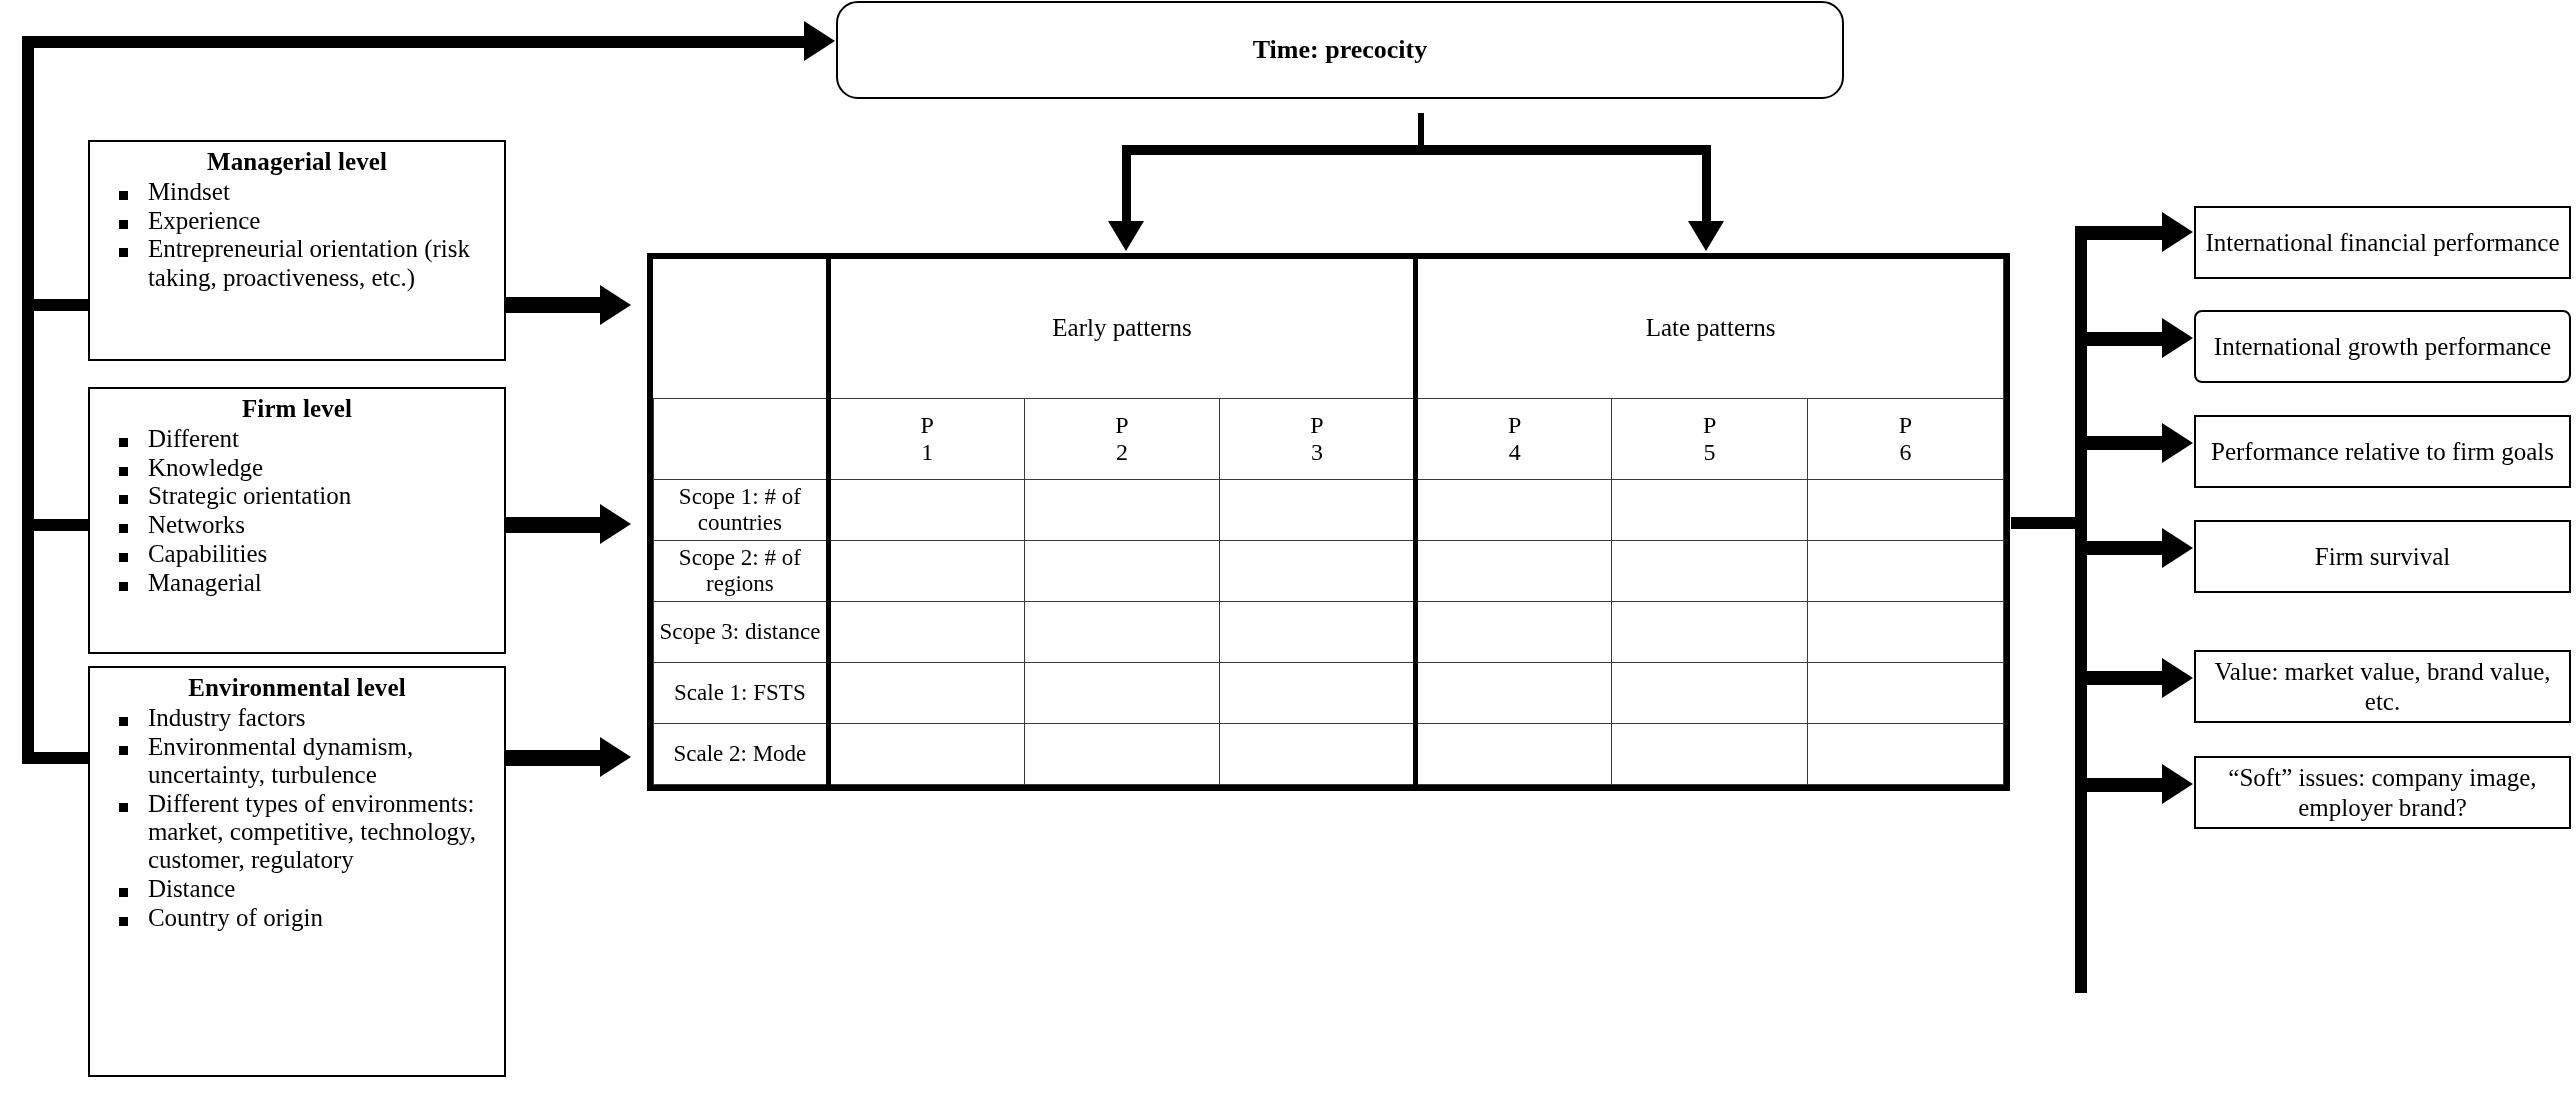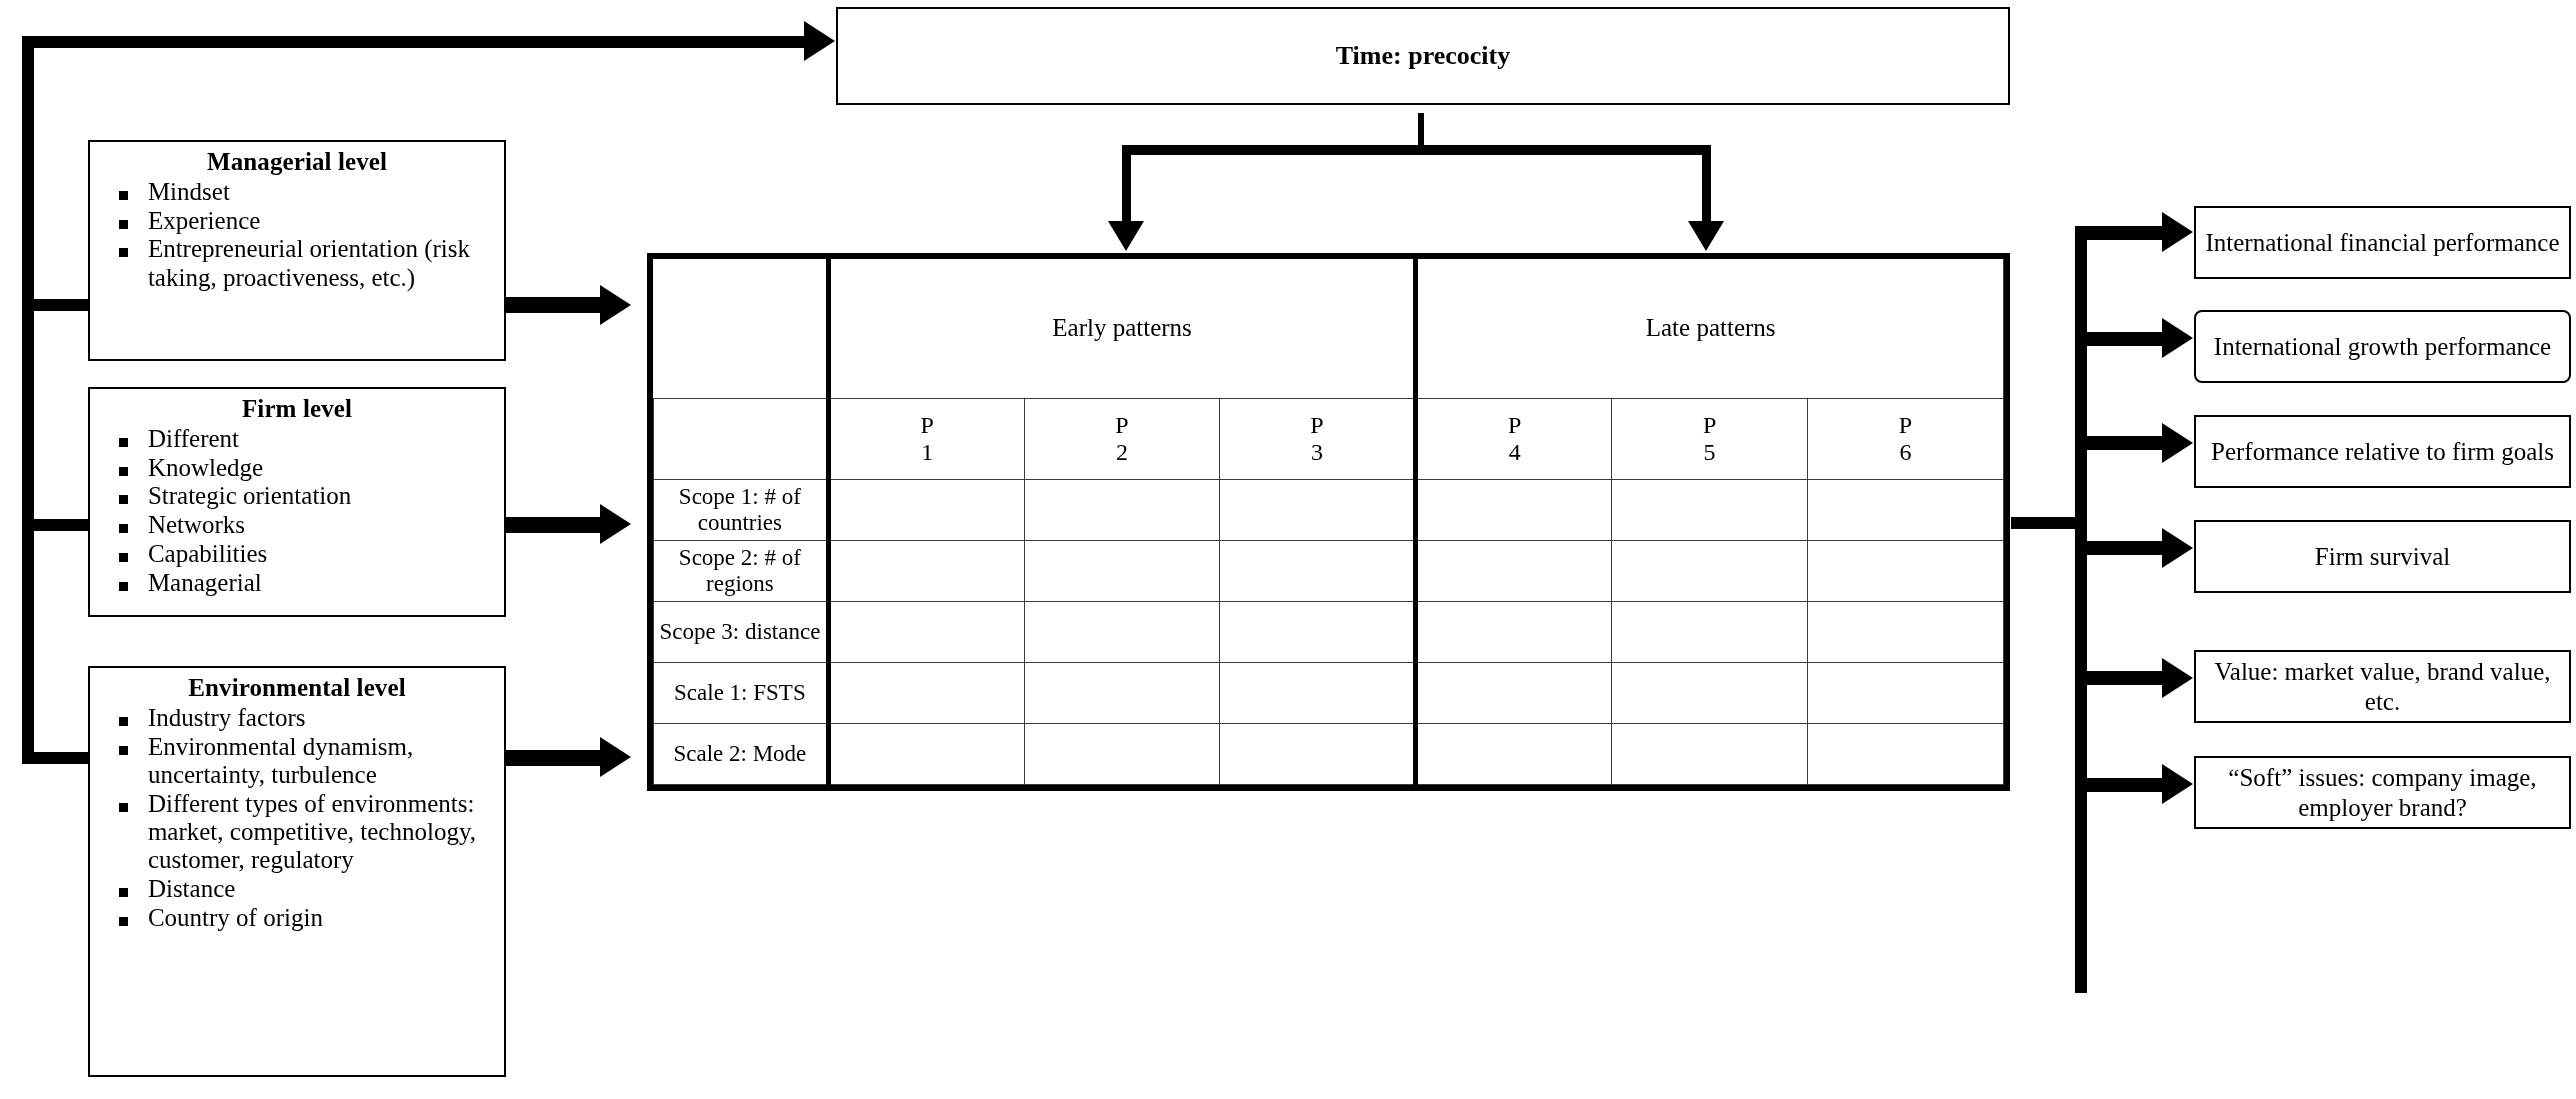--- a/index.html
+++ b/index.html
@@ -146,21 +146,21 @@
 
   <div class="box" style="left:88px; top:140px; width:418px; height:221px; padding:6.2px 1.4px 1.4px 1.4px;">
     <div class="box-title">Managerial level</div>
     <ul class="bullets">
       <li>Mindset</li>
       <li>Experience</li>
       <li>Entrepreneurial orientation (risk taking, proactiveness, etc.)</li>
     </ul>
   </div>
 
-  <div class="box" style="left:88px; top:387px; width:418px; height:230px; padding:6.2px 1.4px 1.4px 1.4px;">
+  <div class="box" style="left:88px; top:387px; width:418px; height:267px; padding:6.2px 1.4px 1.4px 1.4px;">
     <div class="box-title">Firm level</div>
     <ul class="bullets">
       <li>Different</li>
       <li>Knowledge</li>
       <li>Strategic orientation</li>
       <li>Networks</li>
       <li>Capabilities</li>
       <li>Managerial</li>
     </ul>
   </div>
@@ -178,21 +178,21 @@
 
   <div class="bar" style="left:506px; top:297px; width:96px; height:16.4px;"></div>
   <div class="tri-right" style="left:600px; top:285px;"></div>
 
   <div class="bar" style="left:506px; top:517px; width:96px; height:16.4px;"></div>
   <div class="tri-right" style="left:600px; top:504px;"></div>
 
   <div class="bar" style="left:506px; top:750px; width:96px; height:16.4px;"></div>
   <div class="tri-right" style="left:600px; top:737px;"></div>
 
-  <div id="time-box" style="left:836px; top:7px; width:1174px; height:98px;">
+  <div id="time-box" style="left:836px; top:1px; width:1008px; height:98px;border-radius:22px;">
     <span>Time: precocity</span>
   </div>
 
   <div class="bar" style="left:1418px; top:113px; width:6.2px; height:34px;"></div>
   <div class="bar" style="left:1122px; top:145px; width:589px; height:10.3px;"></div>
   <div class="bar" style="left:1122px; top:145px; width:9px; height:79px;"></div>
   <div class="bar" style="left:1702px; top:145px; width:9px; height:79px;"></div>
   <div class="tri-down" style="left:1108px; top:221px;"></div>
   <div class="tri-down" style="left:1688px; top:221px;"></div>
 

